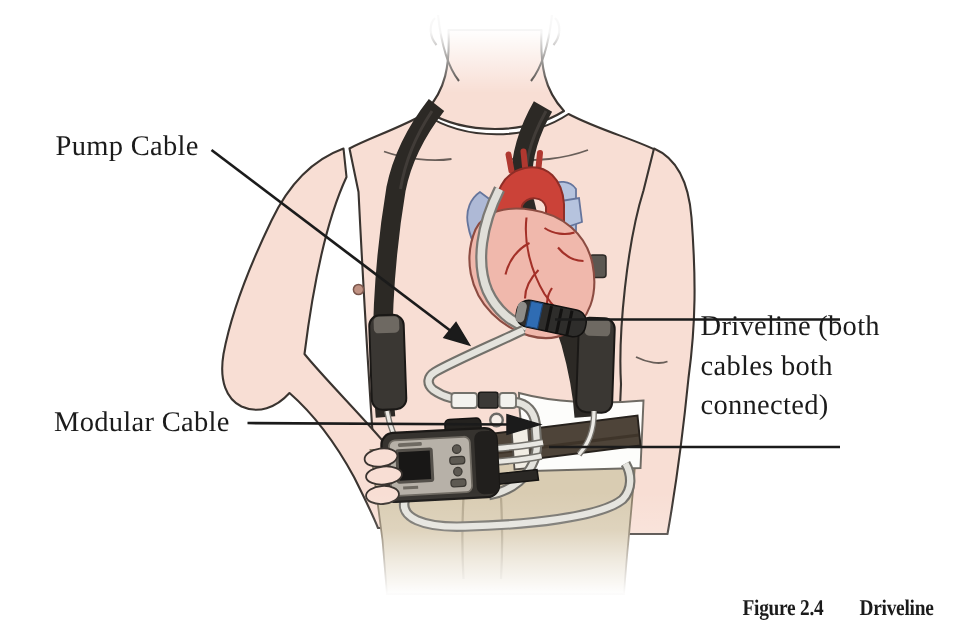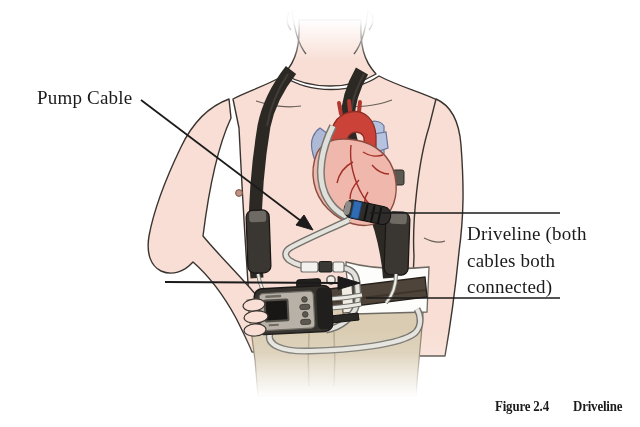--- a/index.html
+++ b/index.html
@@ -7,21 +7,21 @@
     position:relative;width:640px;height:427px;background:#ffffff;overflow:hidden;
     font-family:Liberation Serif, serif;color:#1b1b1b;padding-left:36px;
   }
   #art{position:absolute;left:0;top:0;}
   .callout{
     position:absolute;font-size:19px;line-height:22px;letter-spacing:0.2px;
     color:#1b1b1b;white-space:nowrap;
   }
   .label-pump{left:37px;top:87px;}
   .label-modular{left:36px;top:271px;}
-  .label-driveline{left:467px;top:221px;line-height:26.5px;}
+  .label-driveline{left:467px;top:205px;line-height:26.5px;}
   .label-driveline span{display:block;}
   .caption{
     position:absolute;top:398px;font-size:15px;font-weight:700;letter-spacing:-0.2px;
     transform:scaleX(0.86);transform-origin:left center;white-space:nowrap;
   }
   .caption-num{left:495px;}
   .caption-title{left:573px;}
 </style>
 </head>
 <body>
@@ -181,20 +181,21 @@
       <line x1="370" y1="213" x2="560" y2="213" stroke-width="1.7"></line>
       <line x1="366" y1="298" x2="560" y2="298" stroke-width="1.7"></line>
     </g>
 
     <rect x="252" y="0" width="165" height="62" fill="url(#gTop)"></rect>
     <rect x="130" y="328" width="380" height="84" fill="url(#gBot)"></rect>
   </svg>
 
   <div class="callout label-pump">Pump Cable</div>
 
+  <div class="callout label-modular">Modular Cable</div>
 
   <div class="callout label-driveline">
     <span>Driveline (both</span>
     <span>cables both</span>
     <span>connected)</span>
   </div>
 
   <div class="caption caption-num">Figure 2.4</div>
   <div class="caption caption-title">Driveline</div>
 

